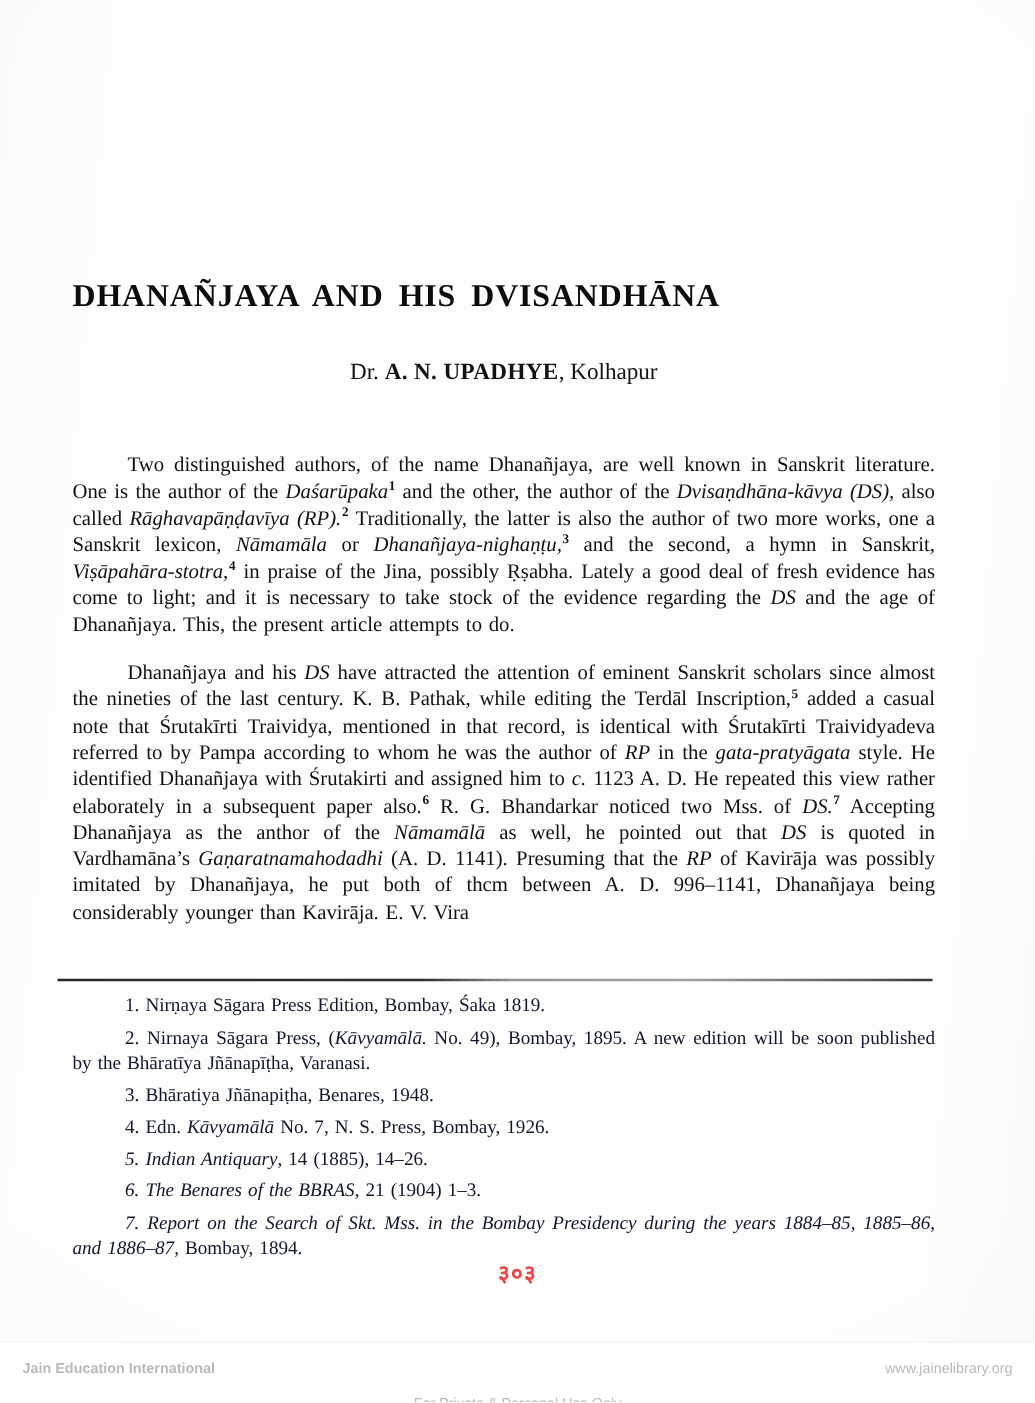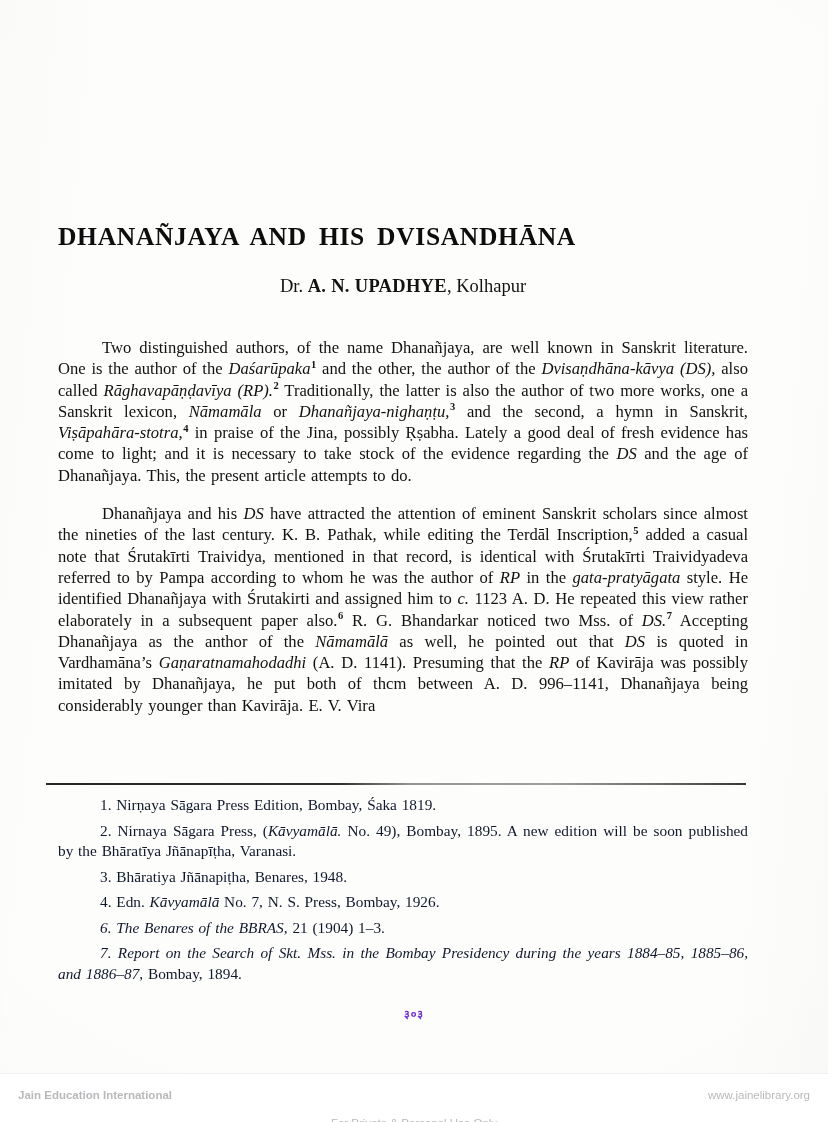--- a/index.html
+++ b/index.html
@@ -46,21 +46,21 @@
     padding-top: 222px;
     text-align: left;
     font-size: 25.5px;
     font-weight: bold;
     letter-spacing: 0.7px;
     word-spacing: 5px;
     color: #0d0d0d;
   }
 
   .byline {
-    margin: 0;
+    margin: 12px;
     padding-top: 24px;
     text-align: center;
     font-size: 18.5px;
     color: #121212;
   }
   .byline .name {
     font-weight: bold;
     letter-spacing: 0.3px;
   }
 
@@ -127,23 +127,23 @@
     font-style: normal;
   }
 
   
   .folio {
     position: absolute;
     left: 0;
     top: 1006px;
     width: 828px;
     text-align: center;
-    font-size: 11px;
-    font-weight: bold;
-    color: #6d28d9;
+    font-size: 18px;
+    font-weight: bold;
+    color: #ef4444;
     letter-spacing: 1px;
   }
 
   
   .scan-footer {
     position: absolute;
     left: 0;
     bottom: 0;
     width: 828px;
     height: 48px;
@@ -194,20 +194,21 @@
   <div class="footnotes">
 
     <p class="fn-item"><span>1.</span><span> Nirṇaya Sāgara Press Edition, Bombay, Śaka 1819.</span></p>
 
     <p class="fn-item"><span>2.</span><span> Nirnaya Sāgara Press, (</span><span class="it">Kāvyamālā.</span><span> No. 49),  Bombay, 1895.   A new edition will be soon published by the Bhāratīya Jñānapīṭha, Varanasi.</span></p>
 
     <p class="fn-item"><span>3.</span><span> Bhāratiya Jñānapiṭha, Benares, 1948.</span></p>
 
     <p class="fn-item"><span>4.</span><span> Edn. </span><span class="it">Kāvyamālā</span><span> No. 7, N. S. Press, Bombay, 1926.</span></p>
 
+    <p class="fn-item italic-note"><span>5.</span> <span>Indian Antiquary</span><span class="roman">, 14 (1885), 14–26.</span></p>
 
     <p class="fn-item italic-note"><span>6.</span> <span>The Benares of the BBRAS</span><span class="roman">, 21 (1904) 1–3.</span></p>
 
     <p class="fn-item italic-note"><span>7.</span> <span>Report on the Search of Skt.  Mss. in the Bombay  Presidency during the years 1884–85, 1885–86, and 1886–87</span><span class="roman">, Bombay, 1894.</span></p>
 
   </div>
 
   <div class="folio">३०३</div>
 
   <div class="scan-footer">

